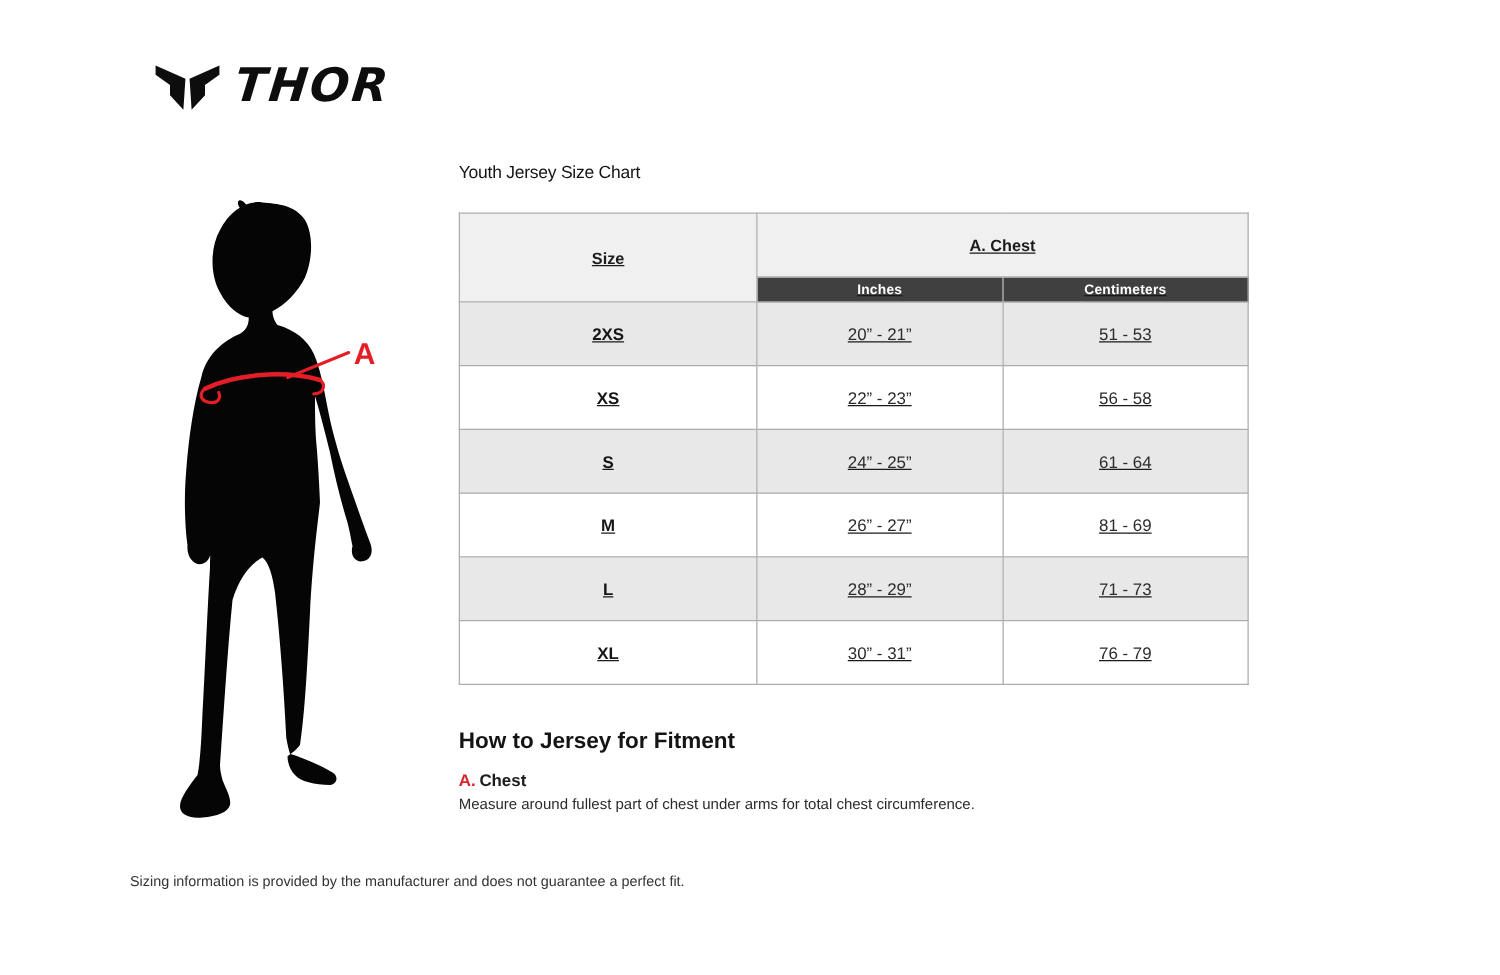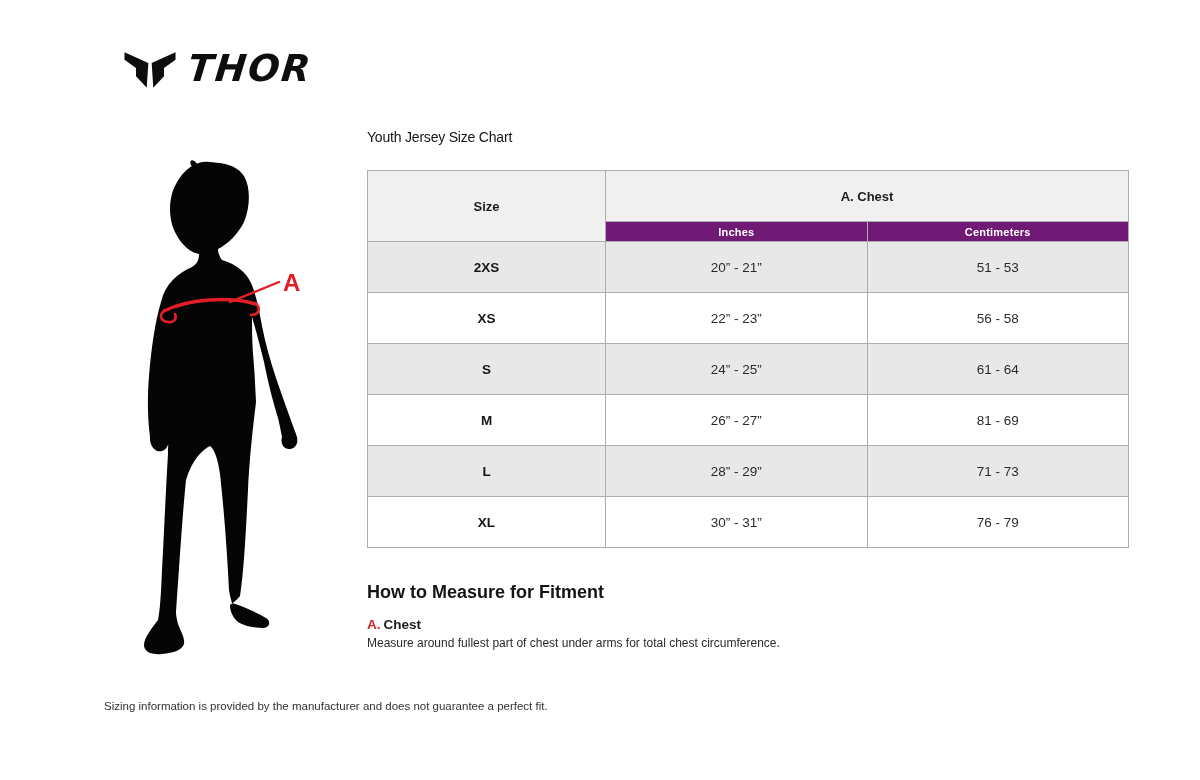--- a/index.html
+++ b/index.html
@@ -18,32 +18,32 @@
   
   .figure-wrap { position: absolute; left: 118px; top: 150px; width: 240px; height: 520px; }
 
   
   .chart-title {
     position: absolute; left: 367px; top: 129px;
     font-size: 14px; font-weight: normal; color: #141414; letter-spacing: -0.2px;
   }
 
   .table-wrap { position: absolute; left: 367px; top: 170px; }
-  table.size-table { border-collapse: collapse; width: 762px; table-layout: fixed; }
+  table.size-table { border-collapse: collapse; width: 632px; table-layout: fixed; text-decoration: underline; }
   .size-table th, .size-table td {
     border: 1px solid #aeacac; text-align: center; vertical-align: middle;
   }
   .size-table .size-col { width: 238px; }
   .size-table .head-row { height: 51px; }
   .size-table .head-row th {
     background: #f1f0f0; font-size: 13px; font-weight: bold; color: #1c1c1c;
   }
   .size-table .unit-row { height: 20px; }
   .size-table .unit-row th {
-    background: #701a75; color: #ffffff; font-size: 11px; font-weight: bold;
+    background: #404040; color: #ffffff; font-size: 11px; font-weight: bold;
     letter-spacing: 0.2px; padding: 2px 0;
   }
   .size-table tbody tr { height: 51px; }
   .size-table tbody tr:nth-child(odd) { background: #e9e8e8; }
   .size-table tbody tr:nth-child(even) { background: #ffffff; }
   .size-table tbody td { font-size: 13.5px; color: #2b2b2b; text-align: center; }
   .size-table tbody td.size-cell { font-weight: bold; color: #161616; }
 
   .measure-heading {
     position: absolute; left: 367px; top: 582px;
@@ -177,21 +177,21 @@
       </tr>
       <tr>
         <td class="size-cell">XL</td>
         <td>30” - 31”</td>
         <td>76 - 79</td>
       </tr>
     </tbody>
   </table>
 </div>
 
-<div class="measure-heading">How to Measure for Fitment</div>
+<div class="measure-heading">How to Jersey for Fitment</div>
 <div class="measure-item">
   <span class="key">A.</span><span class="name">Chest</span>
 </div>
 <div class="measure-desc">Measure around fullest part of chest under arms for total chest circumference.</div>
 
 <div class="disclaimer">
   <div>Sizing information is provided by the manufacturer and does not guarantee a perfect fit.</div>
 </div>
 
 </body></html>

